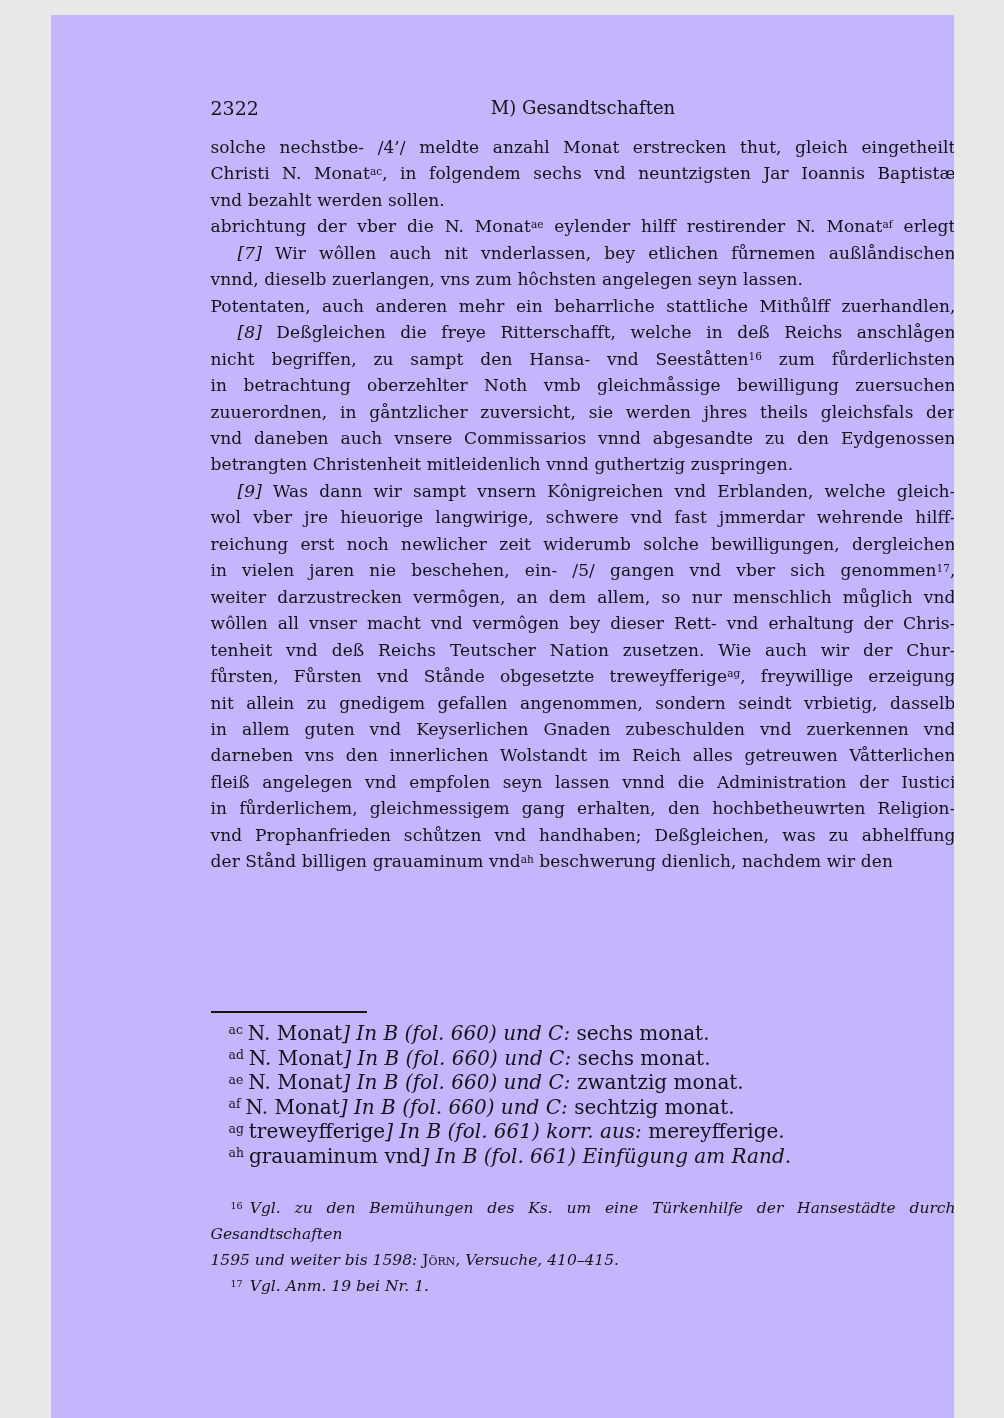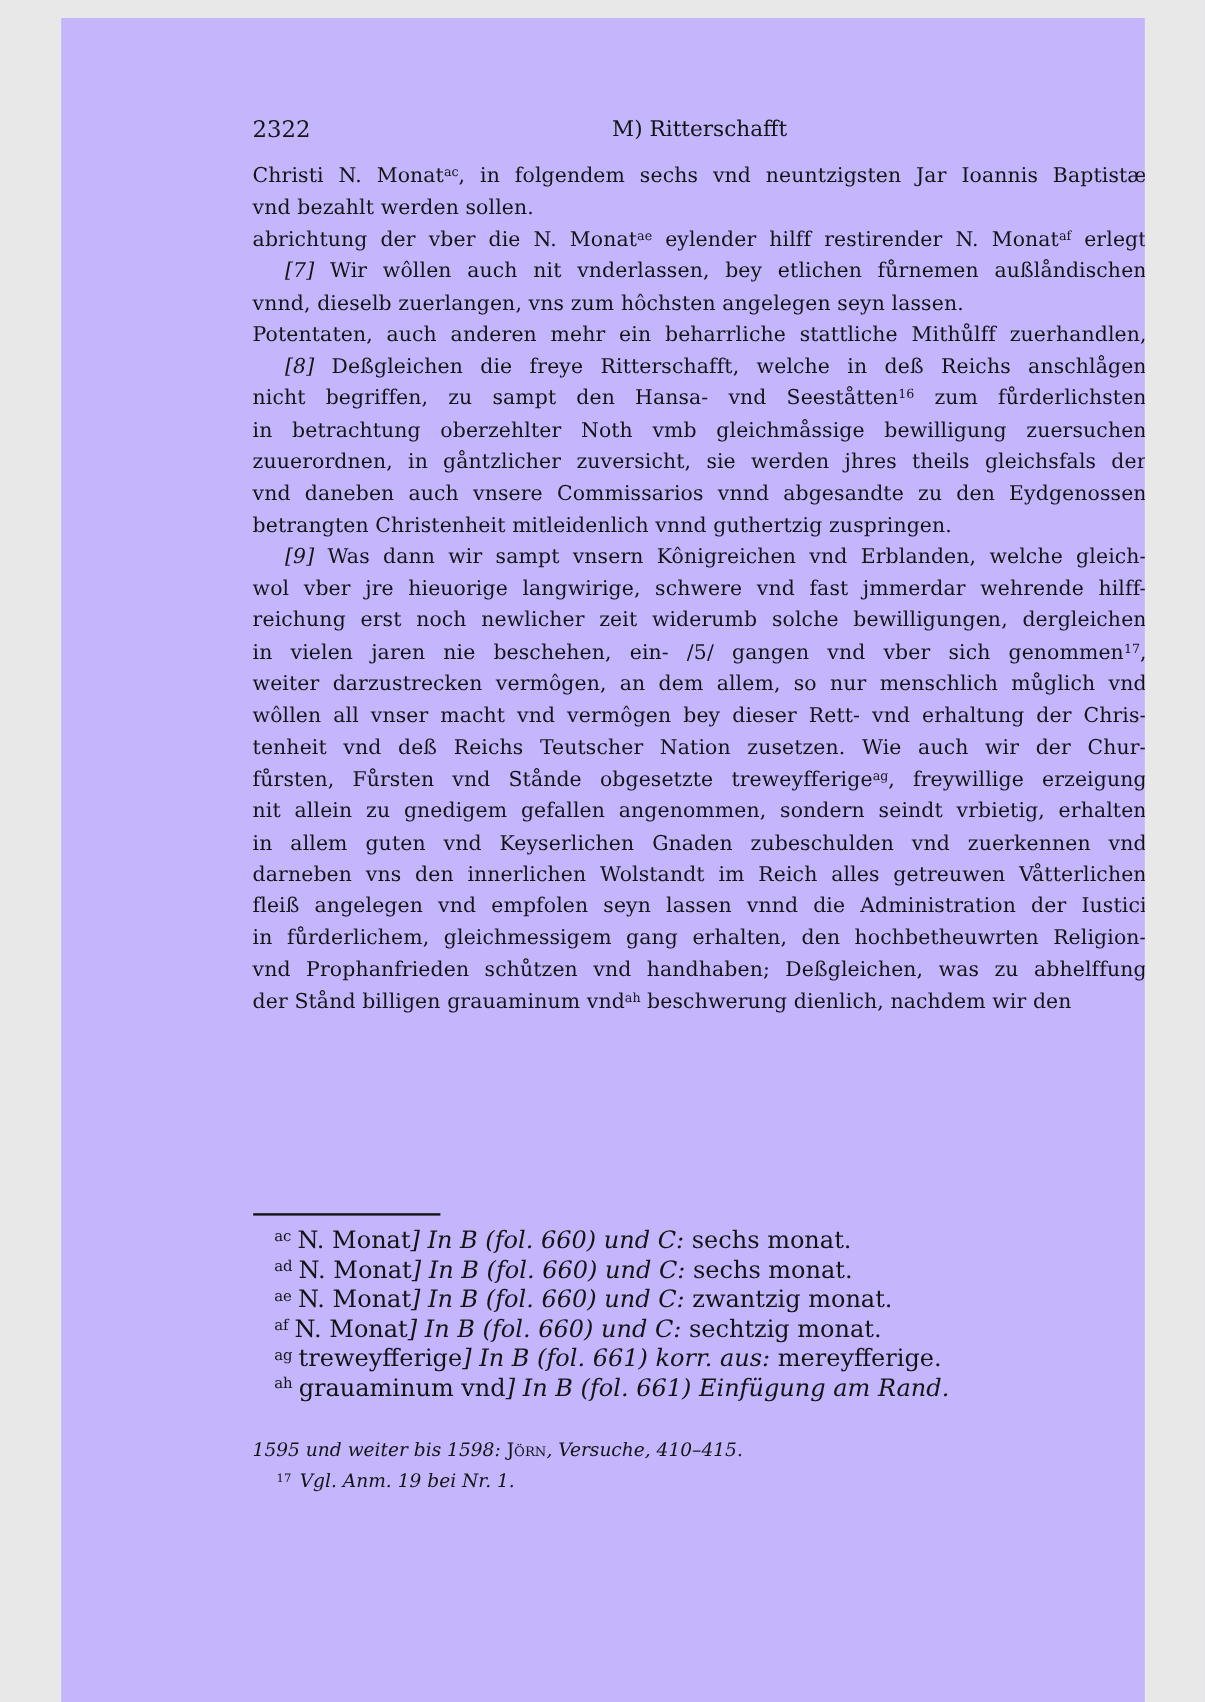--- a/index.html
+++ b/index.html
@@ -75,25 +75,26 @@
   .footnotes .line.ind { text-indent: 20px; }
   .fn-mark { margin-right: 7px; }
 </style>
 </head>
 <body>
 
 <div class="page">
 
   <div class="pg-header">
     <span class="pg-num">2322</span>
-    <span class="pg-title">M) Ritterschafft</span>
+    <span class="pg-title">M) Gesandtschaften</span>
   </div>
 
   <div class="body-text" id="body-text">
       <div>
+        <div class="line"><span>solche nechstbe- /4’/ meldte anzahl Monat erstrecken thut, gleich eingetheilt</span></div>
         <div class="line"><span>Christi N. Monat</span><span class="sup">ac</span><span>, in folgendem sechs vnd neuntzigsten Jar Ioannis Baptistæ</span></div>
         <div class="line final"><span>vnd bezahlt werden sollen.</span></div>
         <div class="line"><span>abrichtung der vber die N. Monat</span><span class="sup">ae</span><span> eylender hilff restirender N. Monat</span><span class="sup">af</span><span> erlegt</span></div>
       </div>
       <div>
         <div class="line ind"><span class="i">[7]</span><span> Wir wôllen auch nit vnderlassen, bey etlichen fůrnemen außlåndischen</span></div>
         <div class="line final"><span>vnnd, dieselb zuerlangen, vns zum hôchsten angelegen seyn lassen.</span></div>
         <div class="line"><span>Potentaten, auch anderen mehr ein beharrliche stattliche Mithůlff zuerhandlen,</span></div>
       </div>
       <div>
@@ -106,21 +107,21 @@
       </div>
       <div>
         <div class="line ind"><span class="i">[9]</span><span> Was dann wir sampt vnsern Kônigreichen vnd Erblanden, welche gleich-</span></div>
         <div class="line"><span>wol vber jre hieuorige langwirige, schwere vnd fast jmmerdar wehrende hilff-</span></div>
         <div class="line"><span>reichung erst noch newlicher zeit widerumb solche bewilligungen, dergleichen</span></div>
         <div class="line"><span>in vielen jaren nie beschehen, ein- /5/ gangen vnd vber sich genommen</span><span class="sup">17</span><span>,</span></div>
         <div class="line"><span>weiter darzustrecken vermôgen, an dem allem, so nur menschlich můglich vnd</span></div>
         <div class="line"><span>wôllen all vnser macht vnd vermôgen bey dieser Rett- vnd erhaltung der Chris-</span></div>
         <div class="line"><span>tenheit vnd deß Reichs Teutscher Nation zusetzen. Wie auch wir der Chur-</span></div>
         <div class="line"><span>fůrsten, Fůrsten vnd Stånde obgesetzte treweyfferige</span><span class="sup">ag</span><span>, freywillige erzeigung</span></div>
-        <div class="line"><span>nit allein zu gnedigem gefallen angenommen, sondern seindt vrbietig, erhalten</span></div>
+        <div class="line"><span>nit allein zu gnedigem gefallen angenommen, sondern seindt vrbietig, dasselb</span></div>
         <div class="line"><span>in allem guten vnd Keyserlichen Gnaden zubeschulden vnd zuerkennen vnd</span></div>
         <div class="line"><span>darneben vns den innerlichen Wolstandt im Reich alles getreuwen Våtterlichen</span></div>
         <div class="line"><span>fleiß angelegen vnd empfolen seyn lassen vnnd die Administration der Iustici</span></div>
         <div class="line"><span>in fůrderlichem, gleichmessigem gang erhalten, den hochbetheuwrten Religion-</span></div>
         <div class="line"><span>vnd Prophanfrieden schůtzen vnd handhaben; Deßgleichen, was zu abhelffung</span></div>
         <div class="line final"><span>der Stånd billigen grauaminum vnd</span><span class="sup">ah</span><span> beschwerung dienlich, nachdem wir den</span></div>
       </div>
     </div>
 
   <div class="apparatus">
@@ -130,20 +131,21 @@
         <div class="app-entry"><span class="sup mark">ad</span><span>N. Monat</span><span class="i">] In B (fol. 660) und C:</span><span> sechs monat.</span></div>
         <div class="app-entry"><span class="sup mark">ae</span><span>N. Monat</span><span class="i">] In B (fol. 660) und C:</span><span> zwantzig monat.</span></div>
         <div class="app-entry"><span class="sup mark">af</span><span>N. Monat</span><span class="i">] In B (fol. 660) und C:</span><span> sechtzig monat.</span></div>
         <div class="app-entry"><span class="sup mark">ag</span><span>treweyfferige</span><span class="i">] In B (fol. 661) korr. aus:</span><span> mereyfferige.</span></div>
         <div class="app-entry"><span class="sup mark">ah</span><span>grauaminum vnd</span><span class="i">] In B (fol. 661) Einfügung am Rand.</span></div>
       </div>
   </div>
 
   <div class="footnotes" id="footnotes">
       <div>
+        <div class="line ind"><span class="sup fn-mark">16</span><span class="i">Vgl. zu den Bemühungen des Ks. um eine Türkenhilfe der Hansestädte durch Gesandtschaften</span></div>
         <div class="line final"><span class="i">1595 und weiter bis 1598: </span><span class="sc">Jörn</span><span class="i">, Versuche, 410–415.</span></div>
       </div>
       <div>
         <div class="line final ind"><span class="sup fn-mark">17</span><span class="i">Vgl. Anm. 19 bei Nr. 1.</span></div>
       </div>
     </div>
 
 </div>
 
 </body></html>

